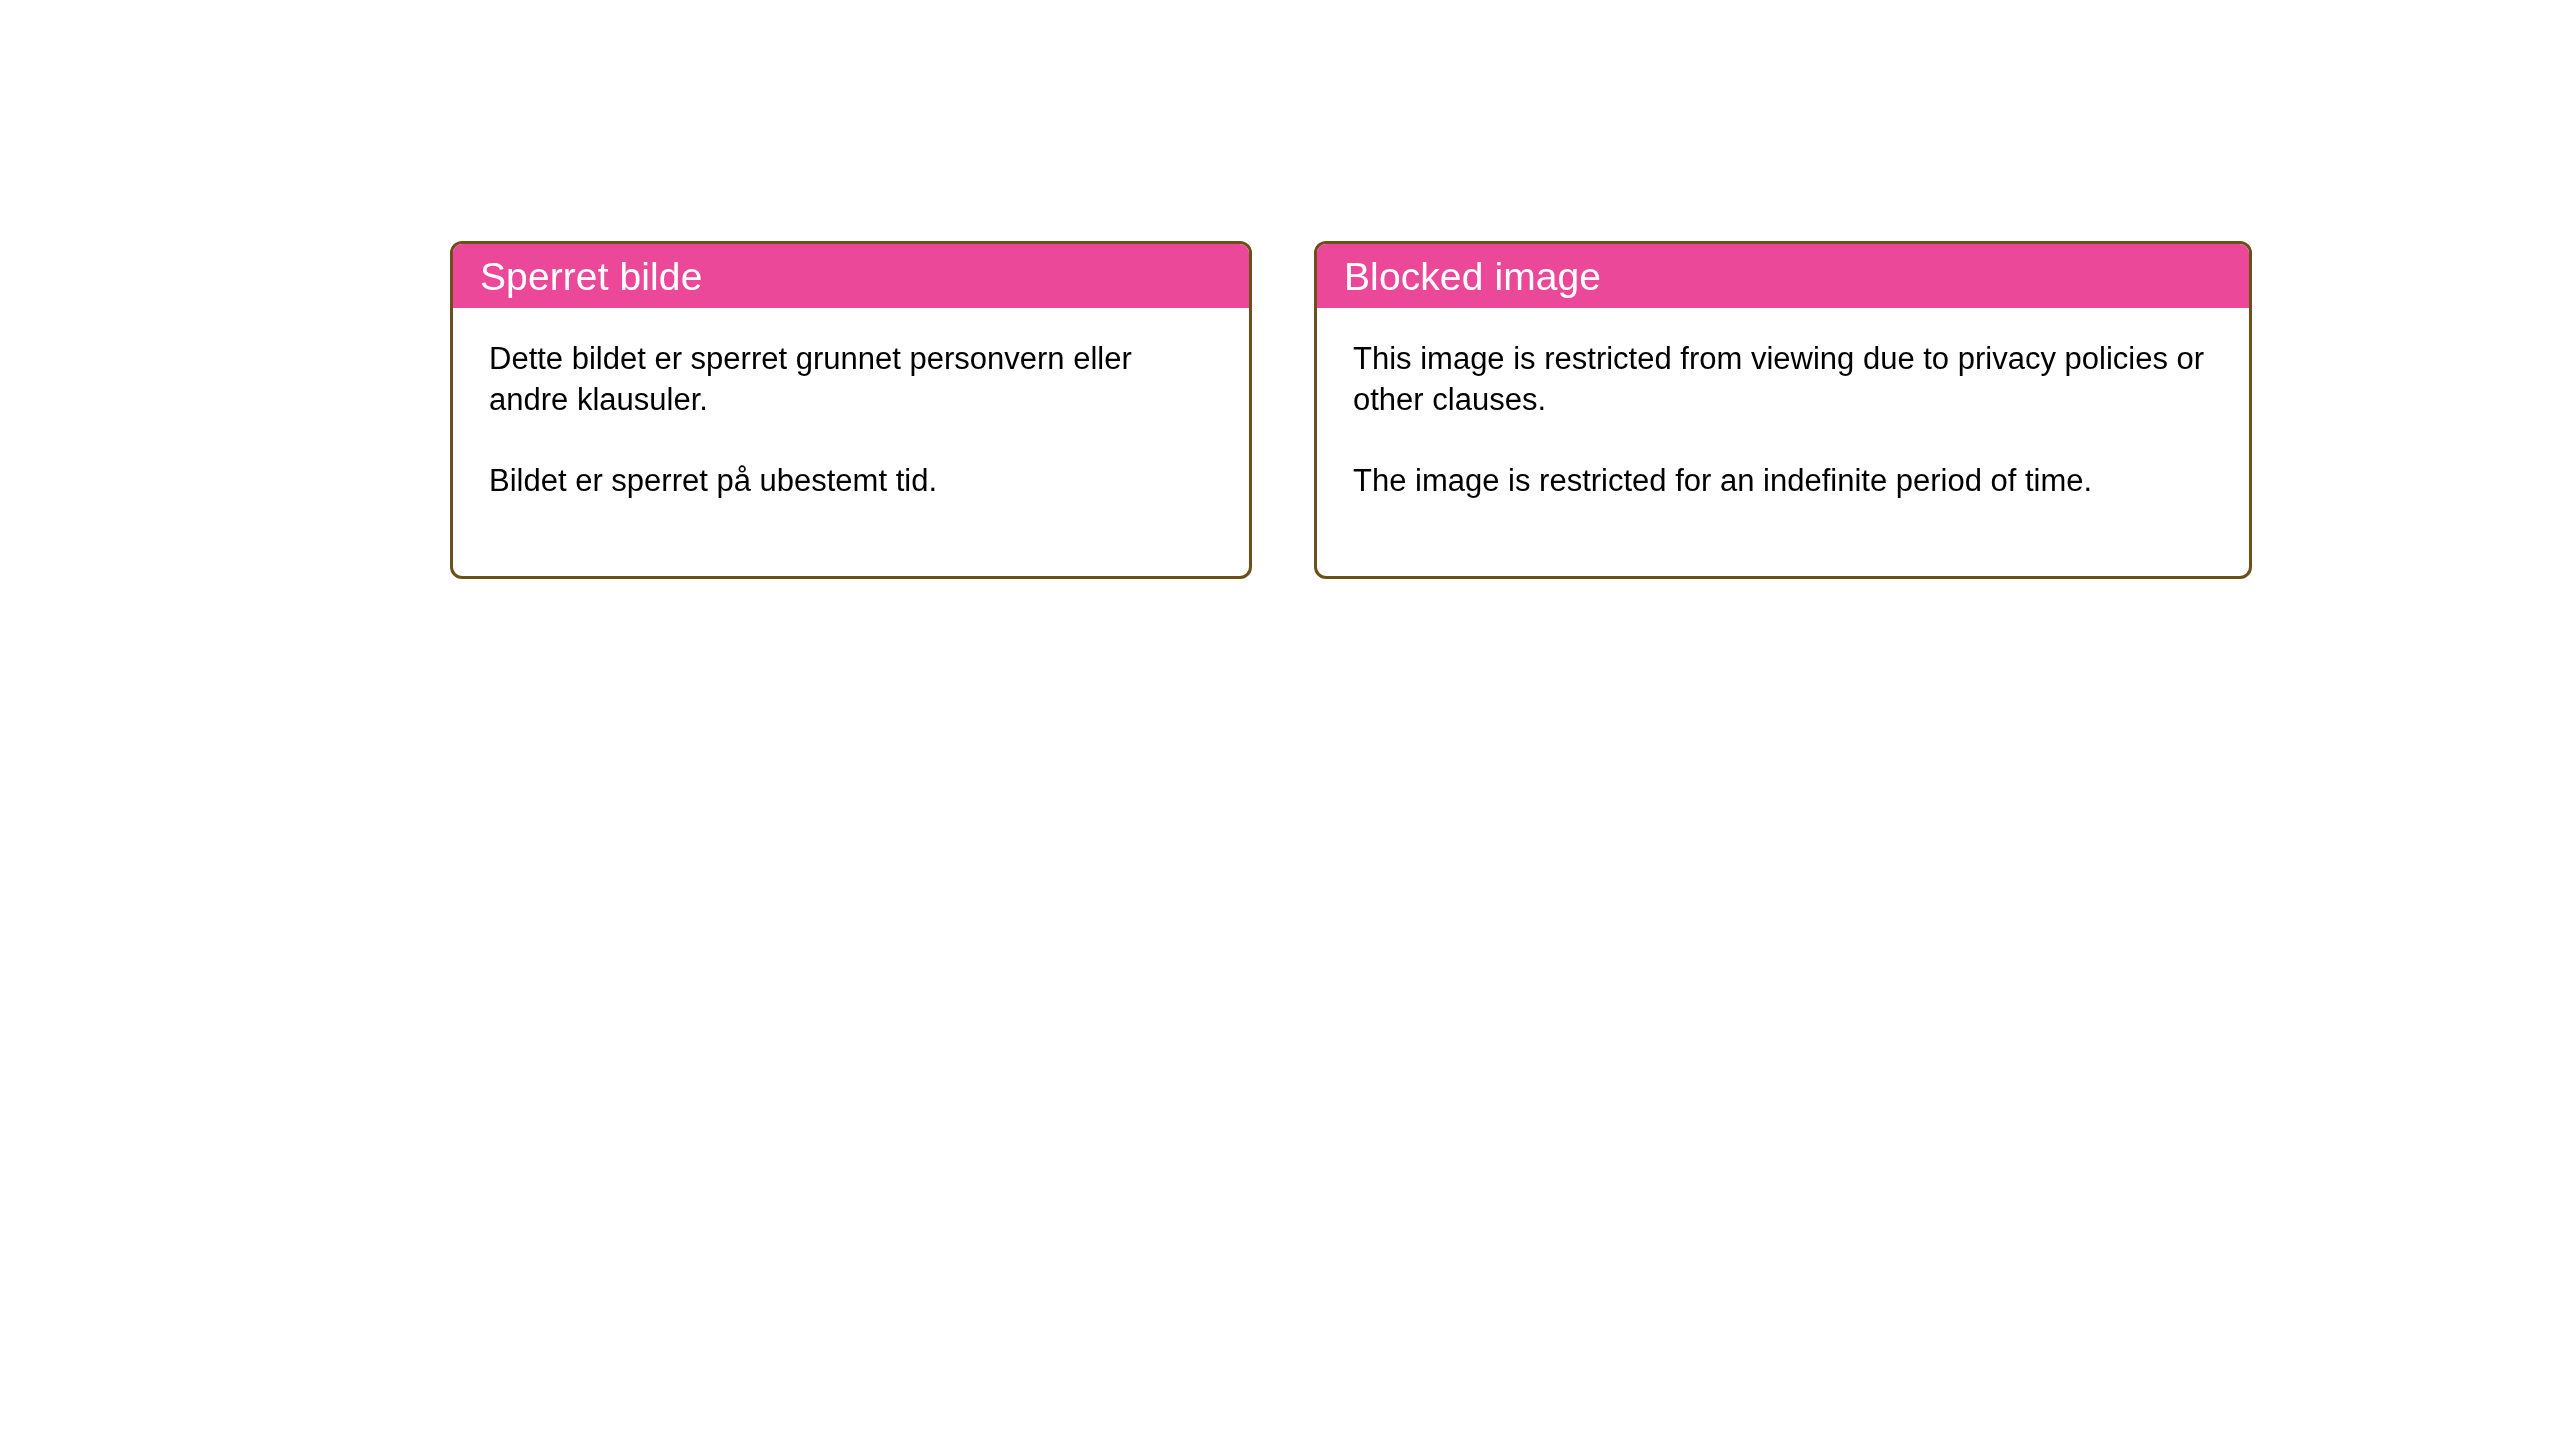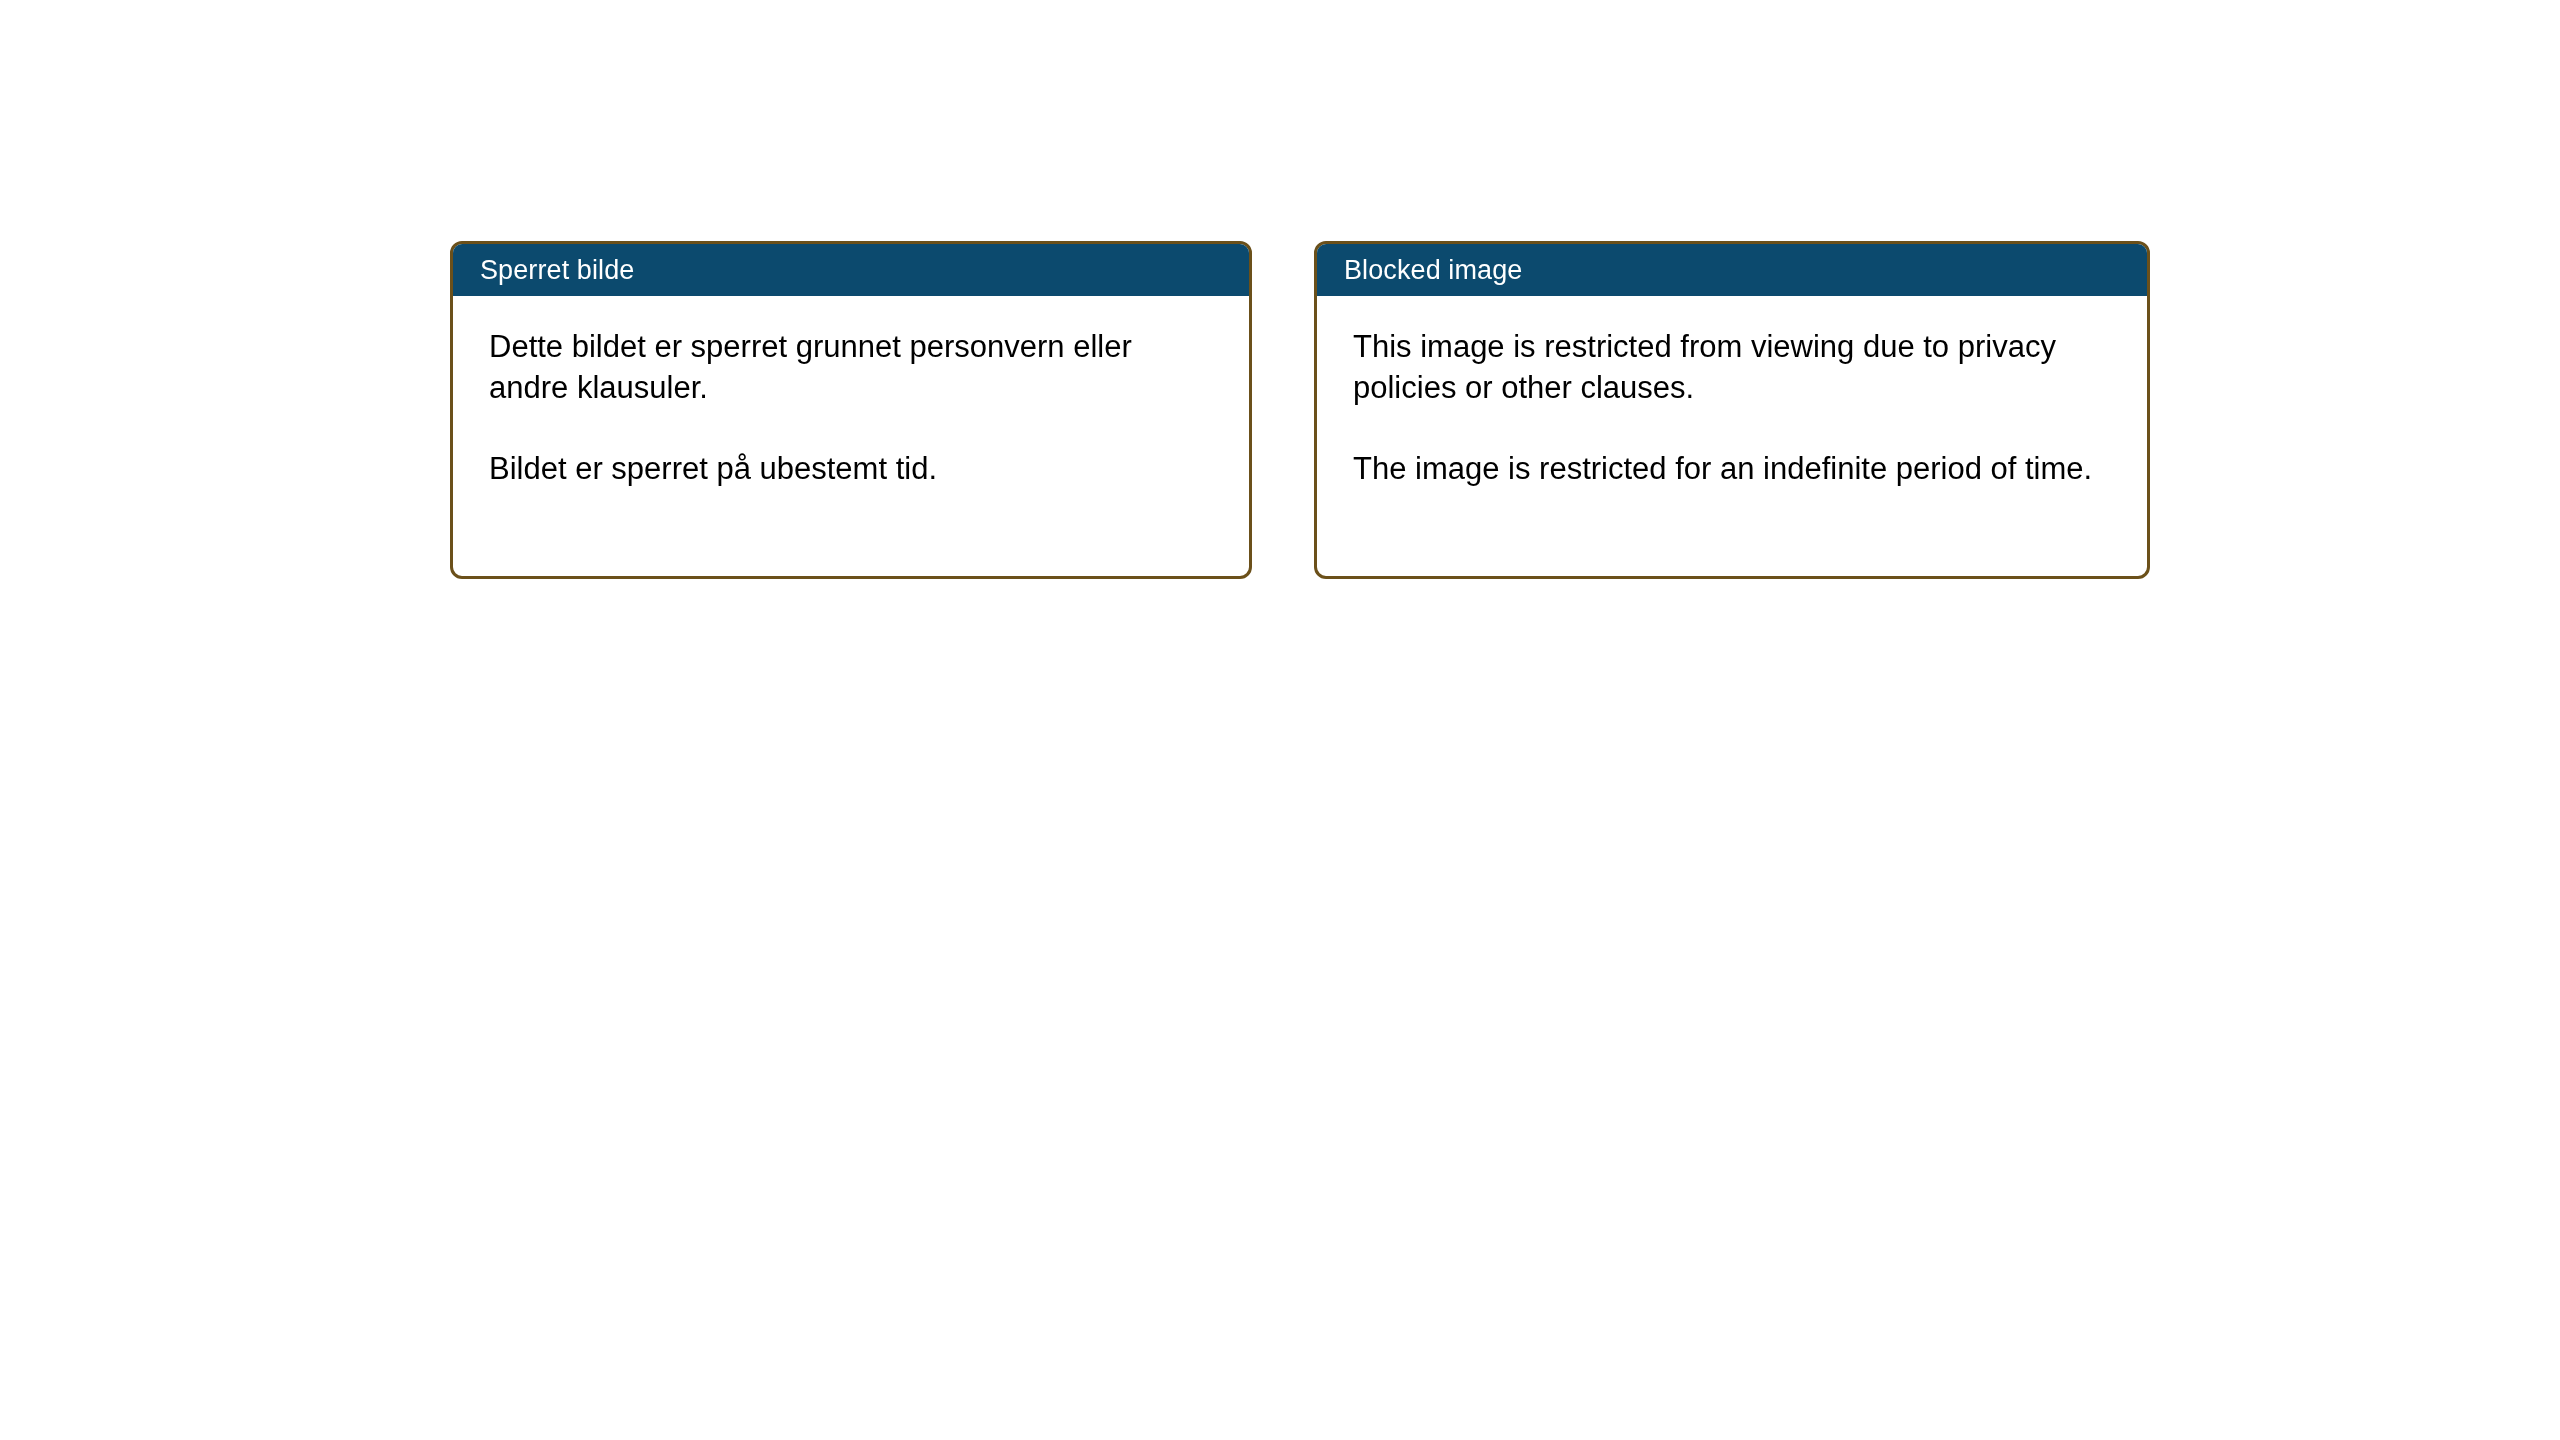--- a/index.html
+++ b/index.html
@@ -32,26 +32,26 @@
     border: 3px solid #6b501a;
     border-radius: 12px;
     box-sizing: border-box;
     height: 338px;
     overflow: hidden;
     display: flex;
     flex-direction: column;
   }
 
   #card-no   { width: 802px; }
-  #card-en   { width: 836px; }
+  #card-en   { width: 938px; }
 
   .card-header {
-    background: #0c4a6e;
+    background: #ec4899;
     color: #ffffff;
-    font-size: 27px;
+    font-size: 39px;
     line-height: 1;
     font-weight: normal;
     padding: 13px 0 12px 27px;
     letter-spacing: 0.1px;
     flex: 0 0 auto;
   }
 
   .card-body {
     flex: 1 1 auto;
     padding: 22px 30px 0 28px;

